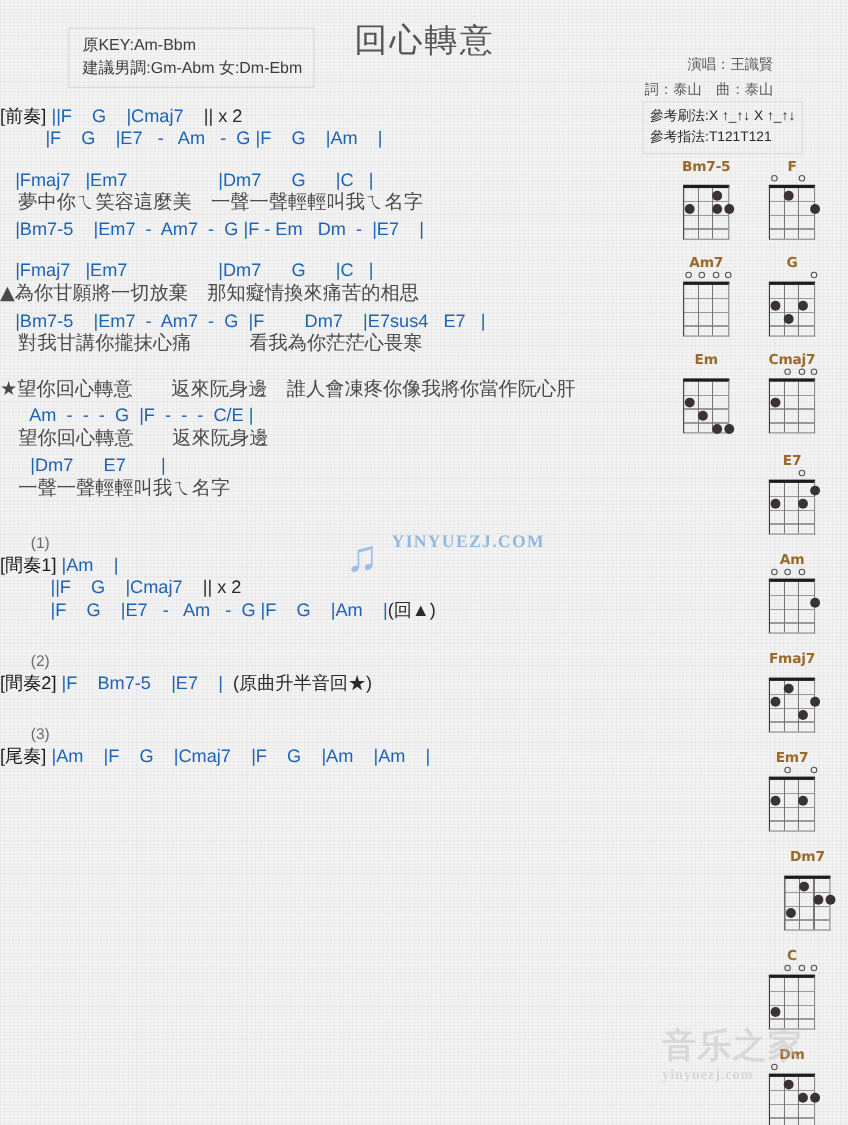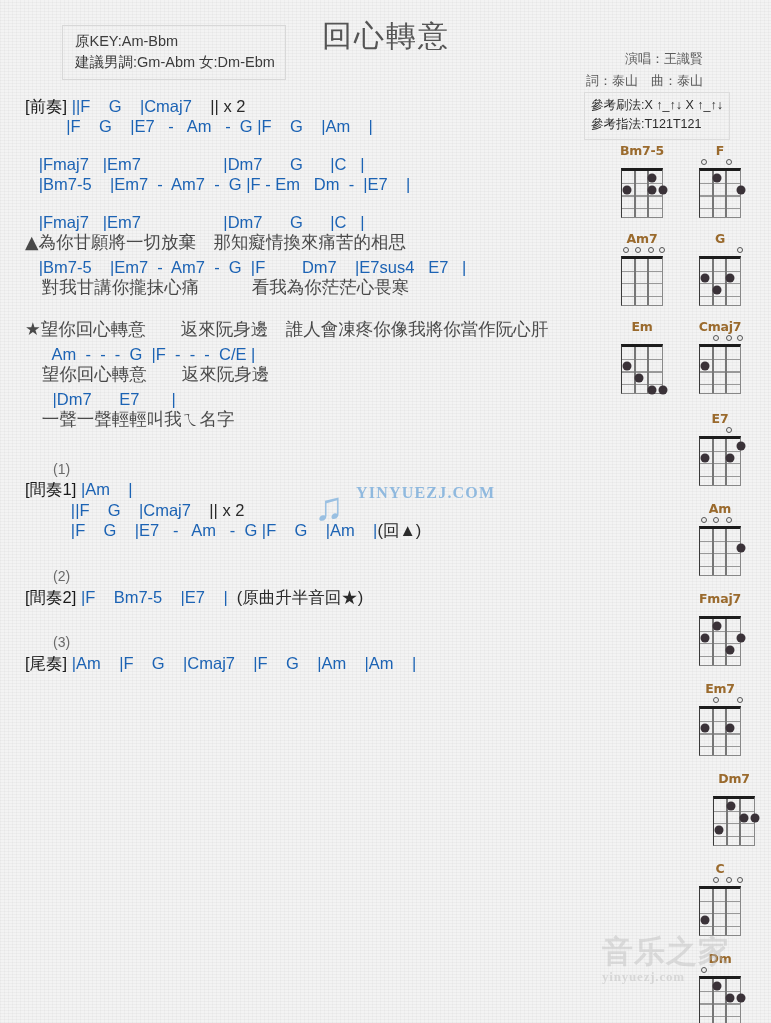--- a/index.html
+++ b/index.html
@@ -43,21 +43,21 @@
   }
   .strum-box {
     position: absolute; left: 584px; top: 92px;
     border: 1px solid #dcdcdc;
     padding: 3px 6px 4px 6px;
     font-size: 12.5px; color: #2b2b2b; line-height: 1.55;
     white-space: nowrap;
   }
 
   
-  .body { position: absolute; left: 0; top: 96px; width: 600px; margin-left: 25px; }
+  .body { position: absolute; left: 0; top: 96px; width: 600px; }
   .line { white-space: pre; line-height: 1.06; }
   .chordline {
     font-size: 16.5px;
     color: #1c63b4;
     font-family: "Liberation Sans", sans-serif;
     padding: 2px 0 1px 0;
   }
   .lyricline {
     font-size: 17.5px;
     color: #4a4a4a;
@@ -156,20 +156,21 @@
   <div class="strum-box">
     <div>參考刷法:X ↑_↑↓ X ↑_↑↓</div>
     <div>參考指法:T121T121</div>
   </div>
 
   <div class="body">
       <div class="line chordline"><span class="sec-label">[前奏]</span> ||F    G    |Cmaj7    <span class="plain">|| x 2</span></div>
       <div class="line chordline">         |F    G    |E7   -   Am   -  G |F    G    |Am    |</div>
       <div class="gap-md"></div>
       <div class="line chordline">   |Fmaj7   |Em7                  |Dm7      G      |C   |</div>
+      <div class="line lyricline">   夢中你ㄟ笑容這麼美　一聲一聲輕輕叫我ㄟ名字</div>
       <div class="line chordline">   |Bm7-5    |Em7  -  Am7  -  G |F - Em   Dm  -  |E7    |</div>
       <div class="gap-md"></div>
       <div class="line chordline">   |Fmaj7   |Em7                  |Dm7      G      |C   |</div>
       <div class="line lyricline">▲為你甘願將一切放棄　那知癡情換來痛苦的相思</div>
       <div class="line chordline">   |Bm7-5    |Em7  -  Am7  -  G  |F        Dm7    |E7sus4   E7   |</div>
       <div class="line lyricline">   對我甘講你攏抹心痛　　　看我為你茫茫心畏寒</div>
       <div class="gap-md"></div>
       <div class="line lyricline">★望你回心轉意　　返來阮身邊　誰人會凍疼你像我將你當作阮心肝</div>
       <div class="line chordline">      Am  -  -  -  G  |F  -  -  -  C/E |</div>
       <div class="line lyricline">   望你回心轉意　　返來阮身邊</div>

